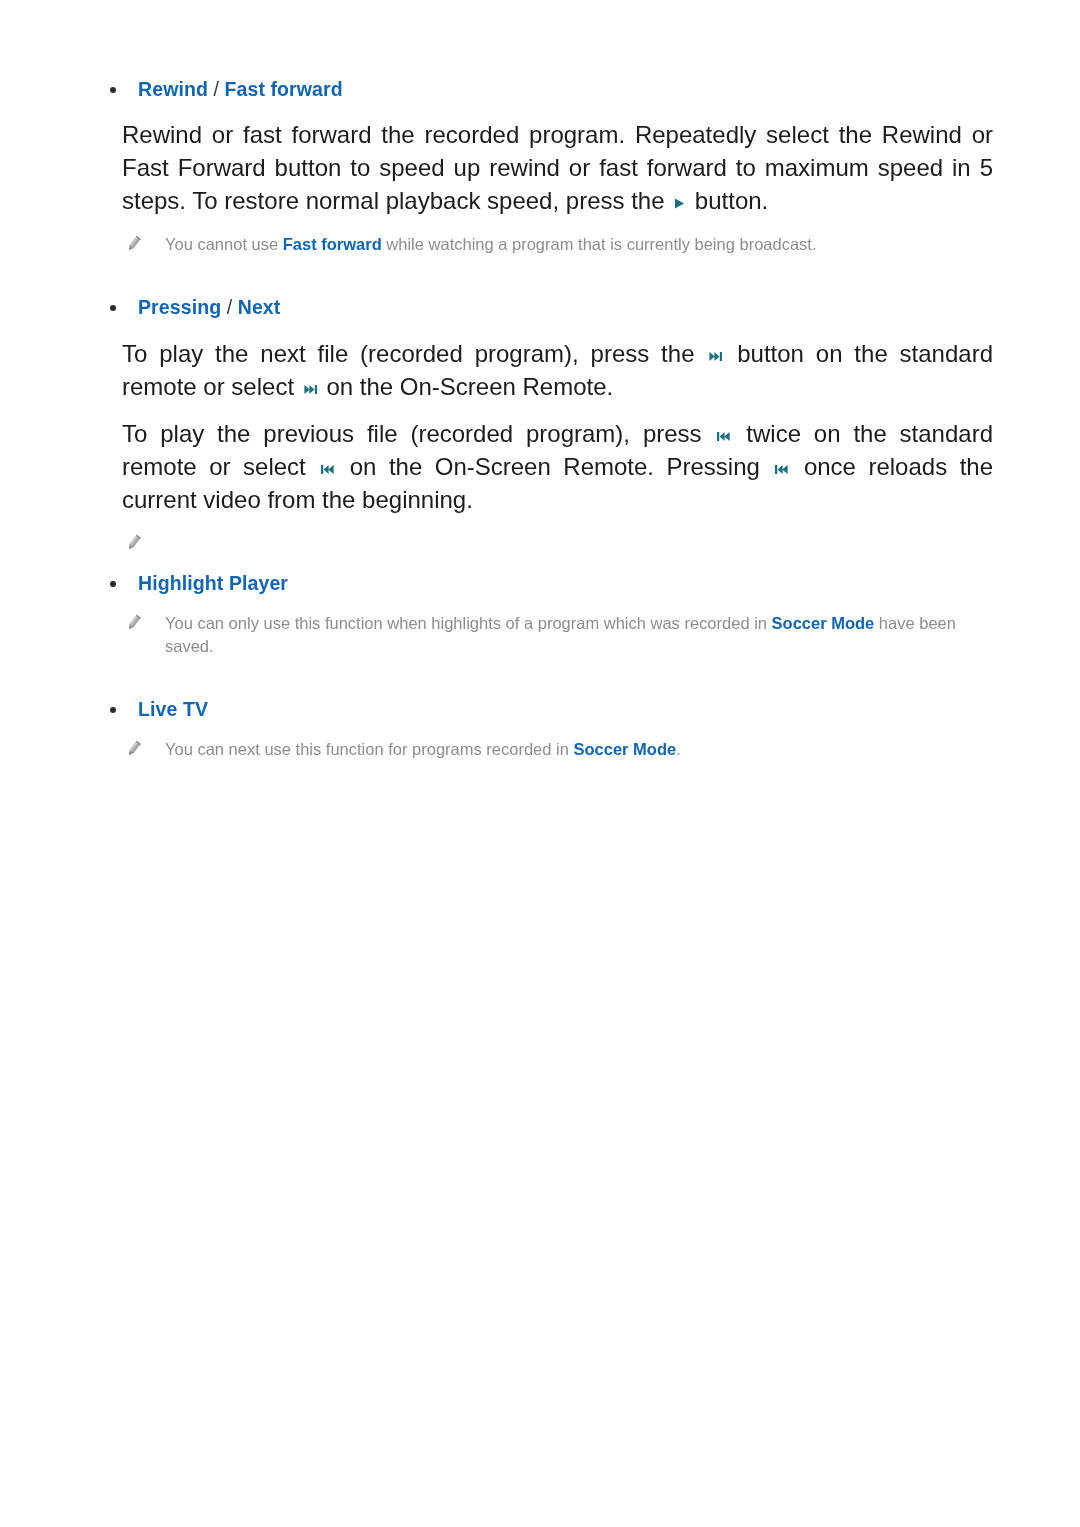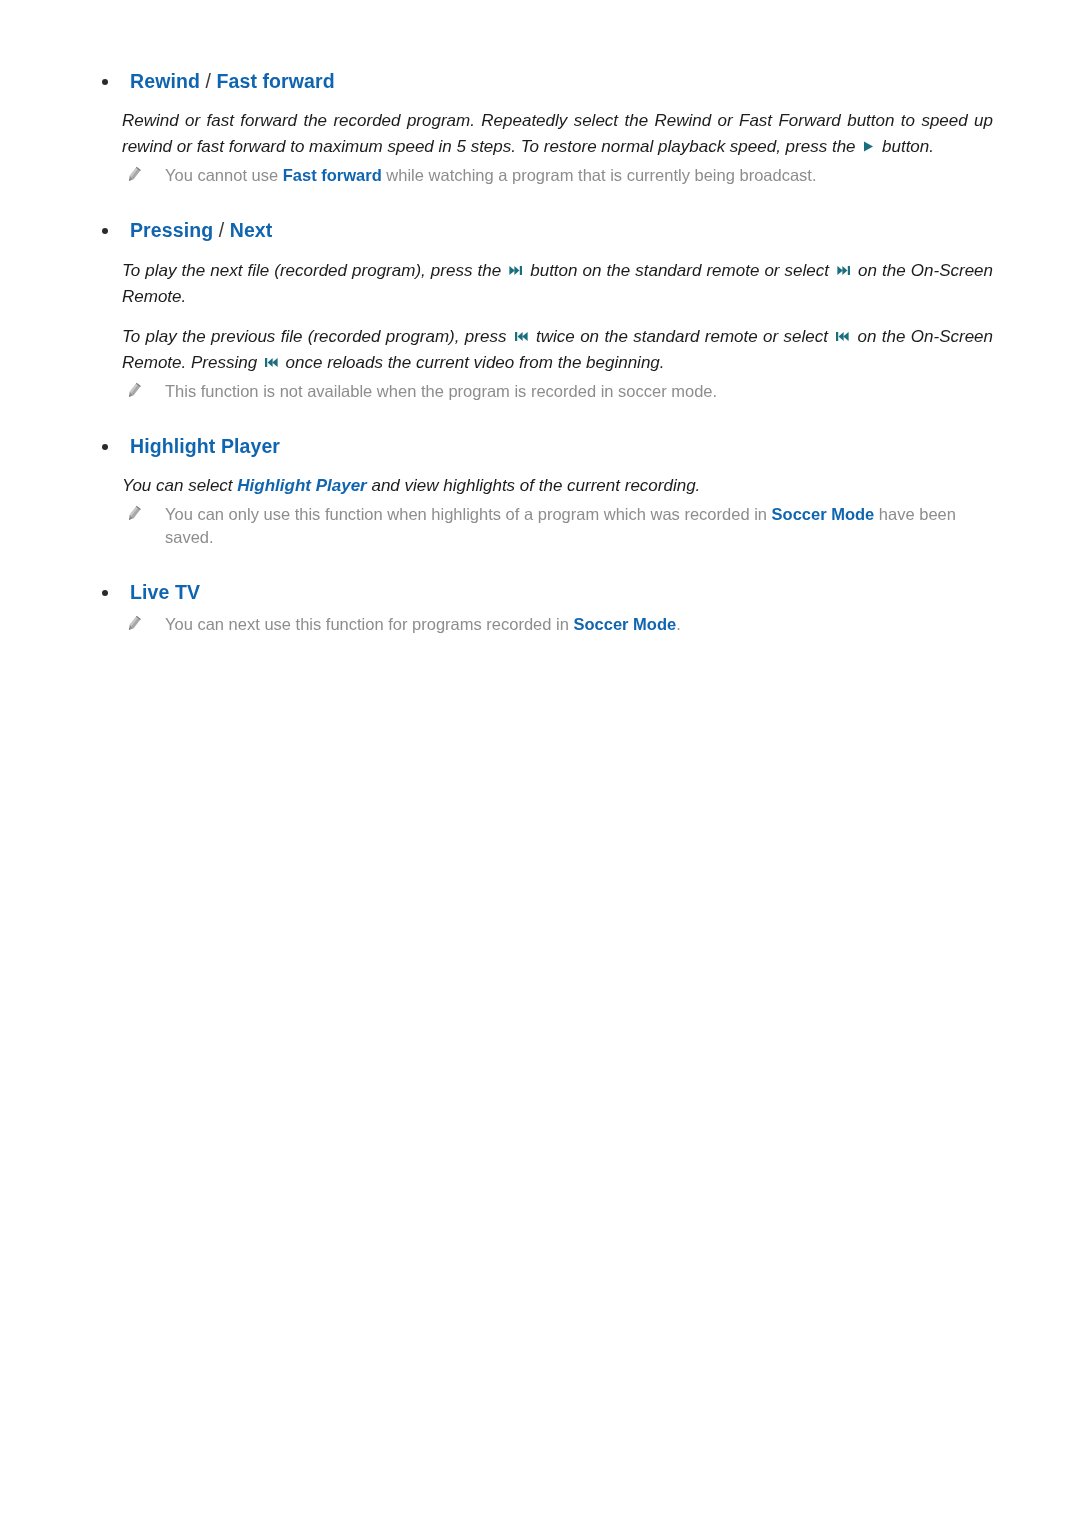--- a/index.html
+++ b/index.html
@@ -24,21 +24,21 @@
     padding: 60px 85px 0 85px;
   }
 
   
   .section {
     position: relative;
   }
   .sec-head {
     position: relative;
     padding-left: 37px;
-    margin: 8px;
+    margin: 16px;
     font-size: 19.5px;
     font-weight: bold;
     color: #1065b0;
     line-height: 1.35;
     letter-spacing: .1px;
   }
   .sec-head::before {
     content: "";
     position: absolute;
     left: 9px;
@@ -51,39 +51,38 @@
   .sec-head .sep {
     color: #3a3a3a;
     font-weight: normal;
   }
 
   
   .para {
     margin: 14px 0 0 0;
     padding-left: 37px;
     padding-right: 2px;
-    font-size: 17px;
-    line-height: 26px;
+    font-size: 24px;
+    line-height: 33px;
     color: #1c1c1c;
     text-align: justify;
     text-justify: inter-word;
-    font-style: italic;
   }
   .para.last-loose {
     text-align: left;
   }
   .para .hl {
     color: #1065b0;
     font-weight: bold;
   }
 
   
   .note {
     position: relative;
-    margin: 4px 0 0 0;
+    margin: 16px 0 0 0;
     padding-left: 80px;
     padding-right: 2px;
     font-size: 16.5px;
     line-height: 23px;
     color: #8d8d8d;
     text-align: left;
   }
   .note .hl {
     color: #1065b0;
     font-weight: bold;
@@ -173,32 +172,31 @@
         <svg width="17" height="18" viewBox="0 0 17 18">
           <g transform="rotate(38 8.5 9)">
             <rect x="6" y="1" width="5.2" height="11.2" fill="#a8a8a8"></rect>
             <rect x="6" y="1" width="2.2" height="11.2" fill="#c9c9c9"></rect>
             <polygon points="6,12.2 11.2,12.2 8.6,16.2" fill="#8f8f8f"></polygon>
             <polygon points="7.8,14.9 9.4,14.9 8.6,16.2" fill="#4a4a4a"></polygon>
             <rect x="6" y="0.6" width="5.2" height="1.1" fill="#7d7d7d"></rect>
           </g>
         </svg>
       </span>
-      <span>This function is not available when the program is recorded in soccer mode.</span><span class="hl"></span><span></span>
+      <span class="hl"></span><span></span>
     </div>
   </div>
 
   <div class="spacer-md"></div>
 
   <div class="section">
     <div class="sec-head">
       <span>Highlight Player</span>
     </div>
 
-    <p class="para last-loose"><span>You can select </span><span class="hl">Highlight Player</span><span> and view highlights of the current recording.</span></p>
 
     <div class="note">
       <span class="pencil">
         <svg width="17" height="18" viewBox="0 0 17 18">
           <g transform="rotate(38 8.5 9)">
             <rect x="6" y="1" width="5.2" height="11.2" fill="#a8a8a8"></rect>
             <rect x="6" y="1" width="2.2" height="11.2" fill="#c9c9c9"></rect>
             <polygon points="6,12.2 11.2,12.2 8.6,16.2" fill="#8f8f8f"></polygon>
             <polygon points="7.8,14.9 9.4,14.9 8.6,16.2" fill="#4a4a4a"></polygon>
             <rect x="6" y="0.6" width="5.2" height="1.1" fill="#7d7d7d"></rect>

